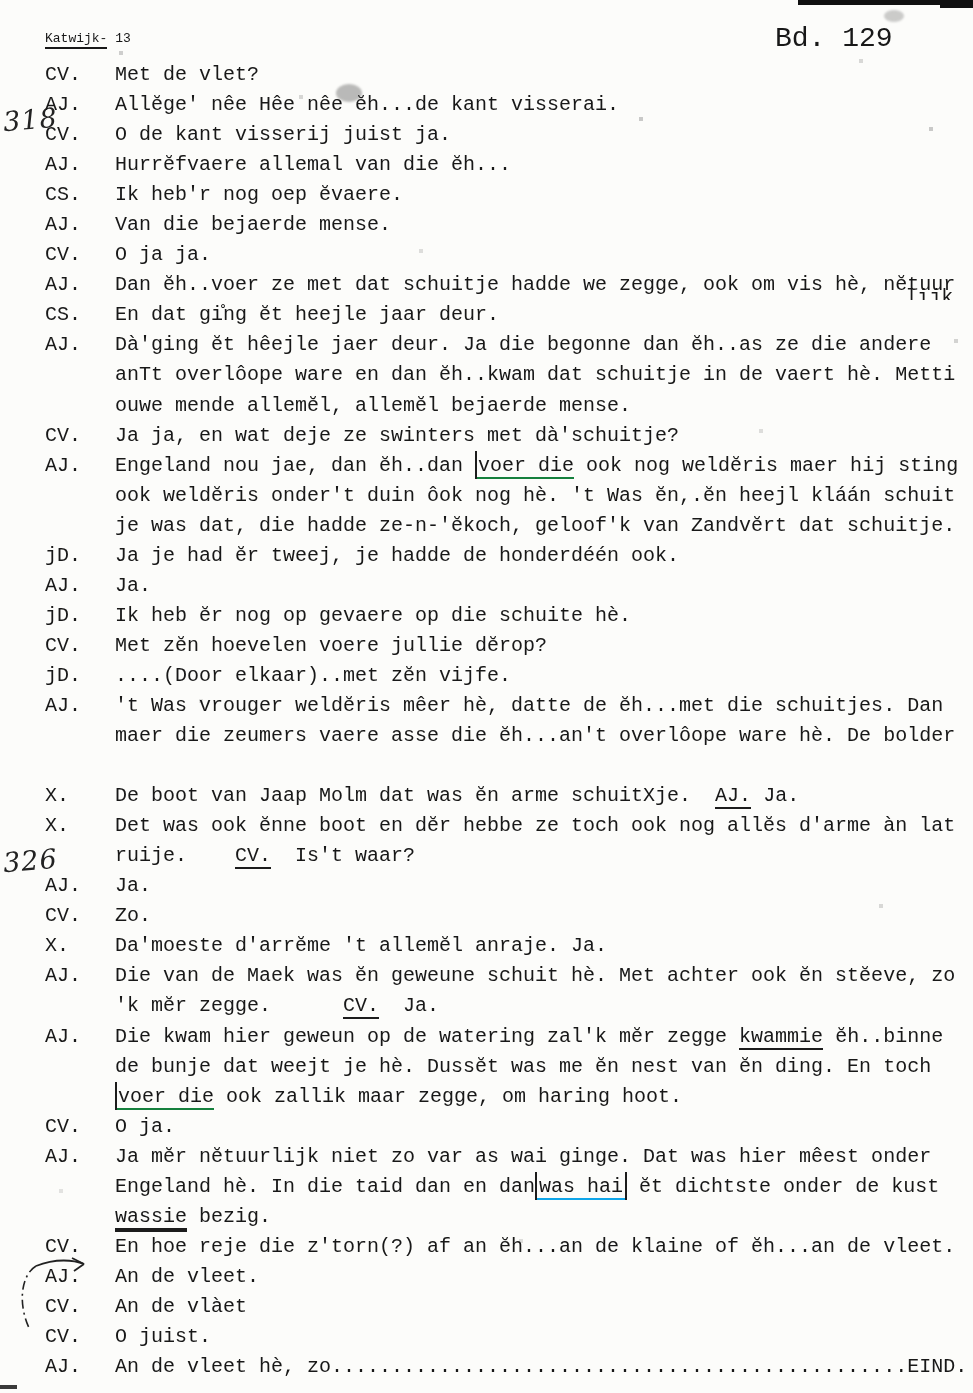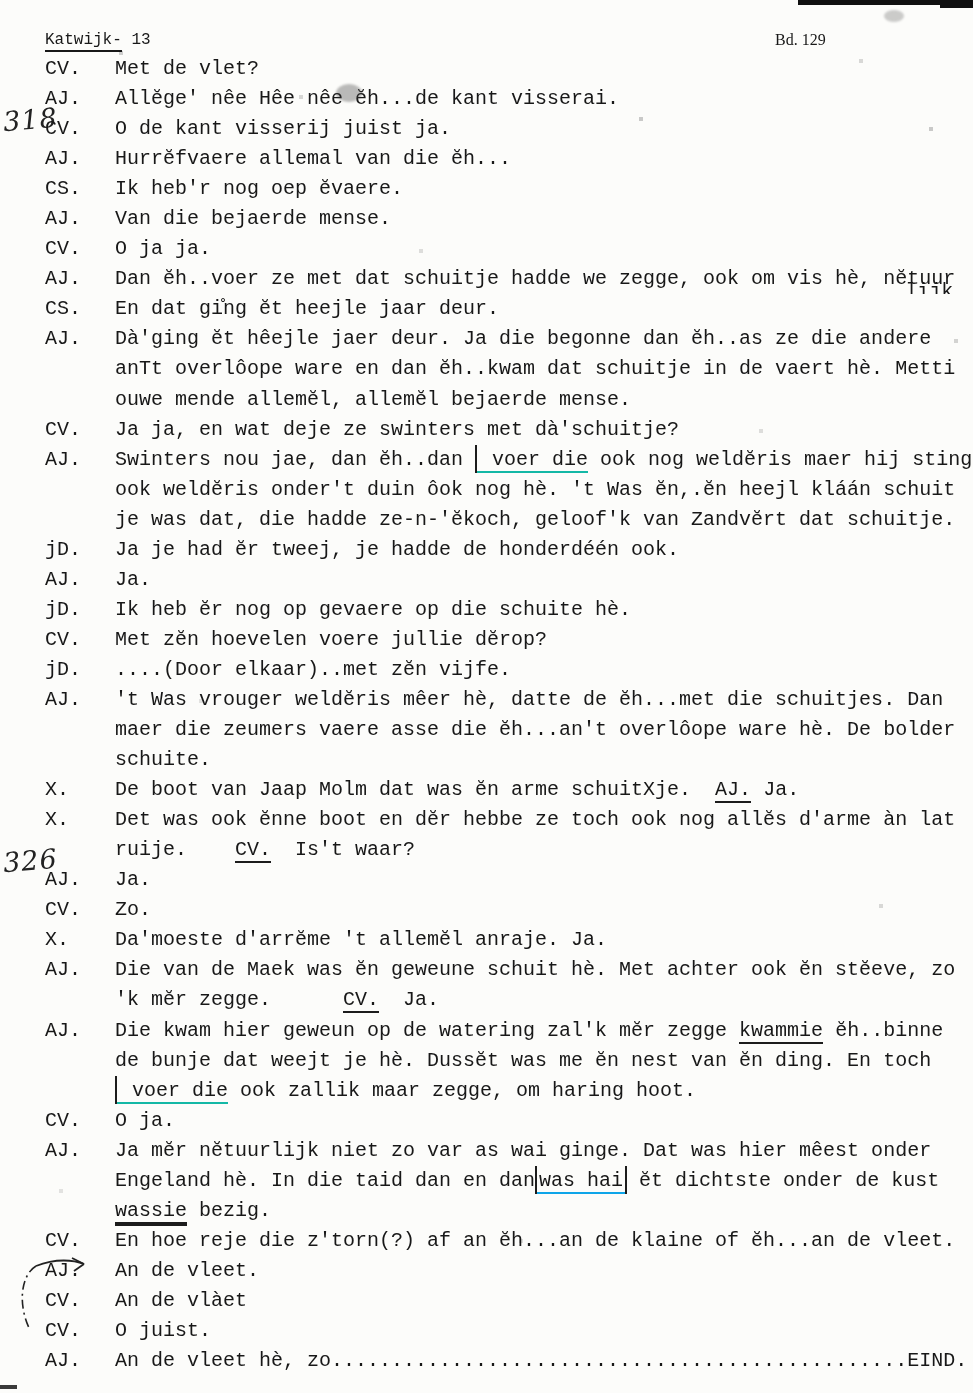--- a/index.html
+++ b/index.html
@@ -2,30 +2,30 @@
 <html><head>
 <meta charset="utf-8">
 <style>
   html,body{margin:0;padding:0;}
   body{
     width:973px;height:1393px;position:relative;overflow:hidden;
     background:#fcfcfa;
     font-family:"Liberation Mono","DejaVu Sans Mono",monospace;
     color:#181818;
   }
-  .page-header-left{position:absolute;left:45px;top:31px;font-size:16px;white-space:pre;}
-  .page-header-right{position:absolute;left:775px;top:31px;font-size:16px;white-space:pre;font-family:Liberation Serif, serif;}
+  .page-header-left{position:absolute;left:45px;top:31px;font-size:13px;white-space:pre;}
+  .page-header-right{position:absolute;left:775px;top:23px;font-size:28px;white-space:pre;}
   .hdr-u{border-bottom:2px solid #181818;padding-bottom:1px;}
-  .transcript{position:absolute;left:0;top:54px;width:973px;}
+  .transcript{position:absolute;left:0;top:60px;width:973px;}
   .row{display:flex;height:30.05px;white-space:pre;font-size:20px;line-height:30px;}
   .speaker{flex:none;width:62px;margin-left:45px;}
   .text{flex:1;min-width:0;overflow:hidden;margin-left:8px;}
   .seg-u{border-bottom:2px solid #1c1c1c;}
   .seg-u2{box-shadow:0 2px 0 0 #1c1c1c,0 5px 0 0 #1c1c1c;}
-  .seg-corner{position:relative;border-bottom:2px solid #14b8a6;padding-left:17px;}
+  .seg-corner{position:relative;border-bottom:2px solid #15803d;padding-left:3px;}
   .seg-corner::before{content:"";position:absolute;left:0;top:-4px;bottom:-2px;width:2px;background:#1c1c1c;}
   .seg-bars{position:relative;border-bottom:2px solid #0ea5e9;padding:0 4px;}
   .seg-bars::before,.seg-bars::after{content:"";position:absolute;top:-6px;bottom:-2px;width:2px;background:#1c1c1c;}
   .seg-bars::before{left:0;}
   .seg-bars::after{right:0;}
   .seg-sub{position:relative;top:13px;margin-left:-50px;}
   .margin-note{
     position:absolute;left:3px;font-family:"DejaVu Serif",serif;font-style:italic;
     font-size:27px;color:#222;transform:rotate(-5deg);letter-spacing:1px;
   }
@@ -69,31 +69,31 @@
     <div class="row"><span class="speaker">AJ.</span><span class="text"><span>Hurrĕfvaere allemal van die ĕh...</span></span></div>
     <div class="row"><span class="speaker">CS.</span><span class="text"><span>Ik heb'r nog oep ĕvaere.</span></span></div>
     <div class="row"><span class="speaker">AJ.</span><span class="text"><span>Van die bejaerde mense.</span></span></div>
     <div class="row"><span class="speaker">CV.</span><span class="text"><span>O ja ja.</span></span></div>
     <div class="row"><span class="speaker">AJ.</span><span class="text"><span>Dan ĕh..voer ze met dat schuitje hadde we zegge, ook om vis hè, nĕtuur</span><span class="seg-sub">lijk</span></span></div>
     <div class="row"><span class="speaker">CS.</span><span class="text"><span>En dat gi̊ng ĕt heejle jaar deur.</span></span></div>
     <div class="row"><span class="speaker">AJ.</span><span class="text"><span>Dà'ging ĕt hêejle jaer deur. Ja die begonne dan ĕh..as ze die andere</span></span></div>
     <div class="row"><span class="speaker"></span><span class="text"><span>anTt overlôope ware en dan ĕh..kwam dat schuitje in de vaert hè. Metti</span></span></div>
     <div class="row"><span class="speaker"></span><span class="text"><span>ouwe mende allemĕl, allemĕl bejaerde mense.</span></span></div>
     <div class="row"><span class="speaker">CV.</span><span class="text"><span>Ja ja, en wat deje ze swinters met dà'schuitje?</span></span></div>
-    <div class="row"><span class="speaker">AJ.</span><span class="text"><span>Swinters nou jae, dan ĕh..dan </span><span class="seg-corner">voer die</span><span> ook nog weldĕris maer hij sting</span></span></div>
+    <div class="row"><span class="speaker">AJ.</span><span class="text"><span>Engeland nou jae, dan ĕh..dan </span><span class="seg-corner">voer die</span><span> ook nog weldĕris maer hij sting</span></span></div>
     <div class="row"><span class="speaker"></span><span class="text"><span>ook weldĕris onder't duin ôok nog hè. 't Was ĕn,.ĕn heejl kláán schuit</span></span></div>
     <div class="row"><span class="speaker"></span><span class="text"><span>je was dat, die hadde ze-n-'ĕkoch, geloof'k van Zandvĕrt dat schuitje.</span></span></div>
     <div class="row"><span class="speaker">jD.</span><span class="text"><span>Ja je had ĕr tweej, je hadde de honderdéén ook.</span></span></div>
     <div class="row"><span class="speaker">AJ.</span><span class="text"><span>Ja.</span></span></div>
     <div class="row"><span class="speaker">jD.</span><span class="text"><span>Ik heb ĕr nog op gevaere op die schuite hè.</span></span></div>
     <div class="row"><span class="speaker">CV.</span><span class="text"><span>Met zĕn hoevelen voere jullie dĕrop?</span></span></div>
     <div class="row"><span class="speaker">jD.</span><span class="text"><span>....(Door elkaar)..met zĕn vijfe.</span></span></div>
     <div class="row"><span class="speaker">AJ.</span><span class="text"><span>'t Was vrouger weldĕris mêer hè, datte de ĕh...met die schuitjes. Dan</span></span></div>
     <div class="row"><span class="speaker"></span><span class="text"><span>maer die zeumers vaere asse die ĕh...an't overlôope ware hè. De bolder</span></span></div>
-    <div class="row"><span class="speaker"></span><span class="text"><span>schuite.</span></span></div>
+    <div class="row"><span class="speaker"></span></div>
     <div class="row"><span class="speaker">X.</span><span class="text"><span>De boot van Jaap Molm dat was ĕn arme schuitXje.  </span><span class="seg-u">AJ.</span><span> Ja.</span></span></div>
     <div class="row"><span class="speaker">X.</span><span class="text"><span>Det was ook ĕnne boot en dĕr hebbe ze toch ook nog allĕs d'arme àn lat</span></span></div>
     <div class="row"><span class="speaker"></span><span class="text"><span>ruije.    </span><span class="seg-u">CV.</span><span>  Is't waar?</span></span></div>
     <div class="row"><span class="speaker">AJ.</span><span class="text"><span>Ja.</span></span></div>
     <div class="row"><span class="speaker">CV.</span><span class="text"><span>Zo.</span></span></div>
     <div class="row"><span class="speaker">X.</span><span class="text"><span>Da'moeste d'arrĕme 't allemĕl anraje. Ja.</span></span></div>
     <div class="row"><span class="speaker">AJ.</span><span class="text"><span>Die van de Maek was ĕn geweune schuit hè. Met achter ook ĕn stĕeve, zo</span></span></div>
     <div class="row"><span class="speaker"></span><span class="text"><span>'k mĕr zegge.      </span><span class="seg-u">CV.</span><span>  Ja.</span></span></div>
     <div class="row"><span class="speaker">AJ.</span><span class="text"><span>Die kwam hier geweun op de watering zal'k mĕr zegge </span><span class="seg-u">kwammie</span><span> ĕh..binne</span></span></div>
     <div class="row"><span class="speaker"></span><span class="text"><span>de bunje dat weejt je hè. Dussĕt was me ĕn nest van ĕn ding. En toch</span></span></div>

